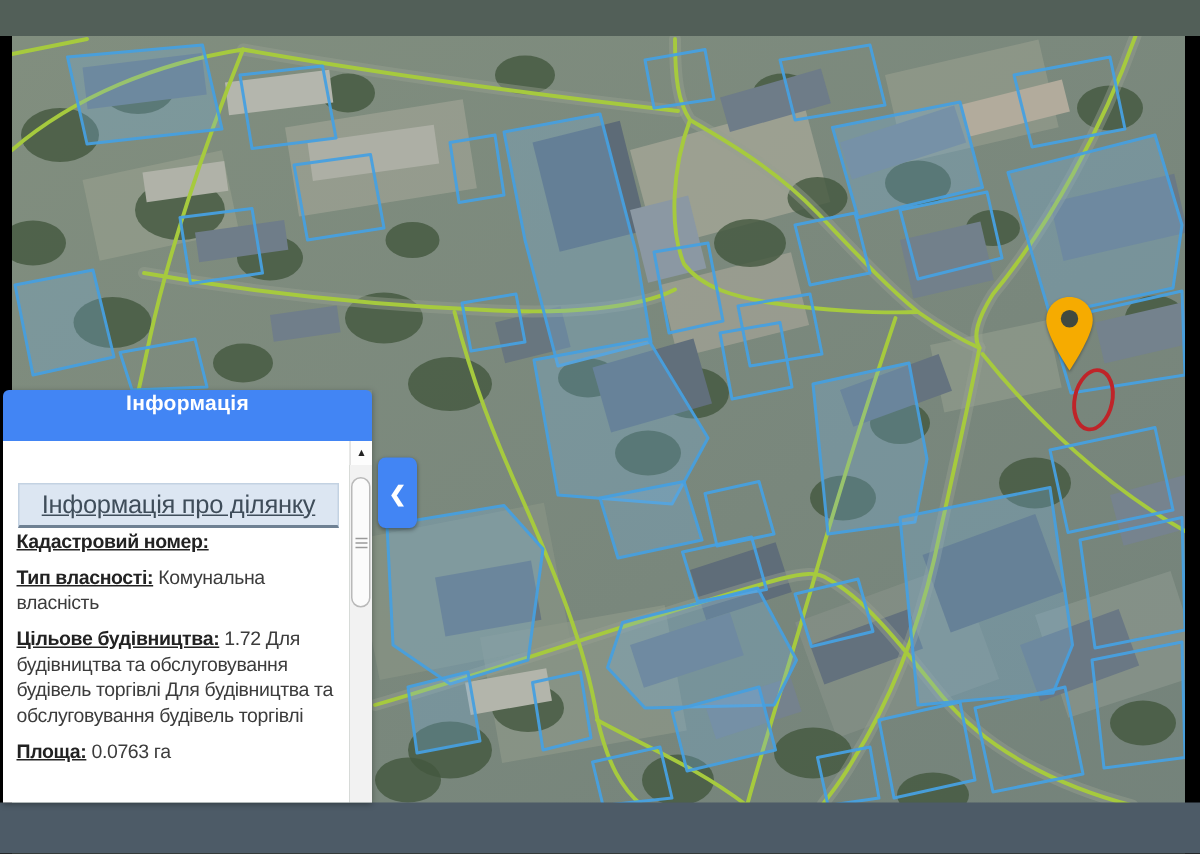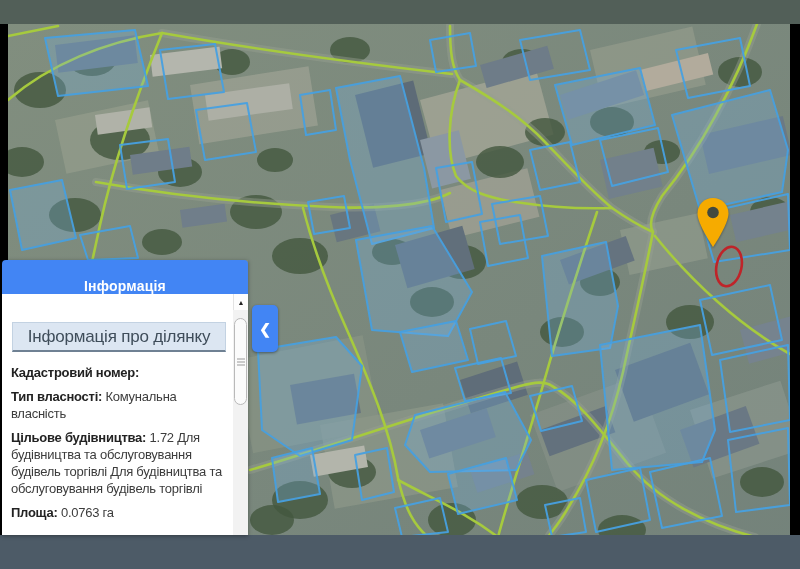--- a/index.html
+++ b/index.html
@@ -28,29 +28,29 @@
 
   .band{position:absolute;left:0;right:0;}
   .band.top{top:0;height:24px;background:var(--band-top);}
   .band.bottom{top:535px;height:34px;background:var(--band-bottom);}
 
   .pin-svg{position:absolute;left:696px;top:197px;width:34px;height:52px;filter:drop-shadow(0 1px 1px rgba(0,0,0,.35));}
   .circle-svg{position:absolute;left:711px;top:243px;width:36px;height:47px;}
 
   .info-panel{position:absolute;left:2px;top:260px;width:246px;height:275px;box-shadow:0 1px 4px rgba(0,0,0,.35);}
   .panel-header{height:34px;background:var(--header-blue);border-radius:4px 4px 0 0;
-    display:flex;align-items:flex-end;justify-content:center;color:#fff;font-size:14px;font-weight:bold;letter-spacing:.2px;}
+    display:flex;align-items:flex-start;justify-content:center;color:#fff;font-size:14px;font-weight:bold;letter-spacing:.2px;}
   .panel-body{position:absolute;top:34px;left:0;right:15px;bottom:0;background:var(--panel-bg);
     padding:11px 6px 0 9px;overflow:hidden;}
-  .panel-title{margin:17px 1px 12px 1px;height:30px;background:var(--panel-title-bg);
+  .panel-title{margin:17px 1px 0 1px;height:30px;background:var(--panel-title-bg);
     border:1px solid #c3d2e2;border-bottom:2px solid var(--panel-title-underline);
     display:flex;align-items:center;justify-content:center;
-    font-size:17px;color:var(--panel-title-text);letter-spacing:-0.2px;white-space:nowrap;}
+    font-size:17px;color:var(--panel-title-text);letter-spacing:-0.2px;white-space:nowrap;text-decoration:underline;}
   .fld{margin:0 0 7px 0;font-size:13px;line-height:17px;color:var(--text-body);letter-spacing:-0.25px;}
-  .fld .lbl{font-weight:bold;color:var(--text-strong);}
+  .fld .lbl{font-weight:bold;color:var(--text-strong);text-decoration:underline;}
   .fld.block .val{display:block;}
 
   .scrollbar{position:absolute;top:34px;right:0;bottom:0;width:15px;background:var(--scroll-track);}
   .scroll-up{position:absolute;top:0;left:0;right:0;height:16px;background:#fdfdfd;border-left:1px solid #e3e3e3;
     display:flex;align-items:center;justify-content:center;font-size:7px;color:#222;cursor:default;}
   .scroll-thumb{position:absolute;top:24px;left:1px;right:1px;height:87px;background:var(--scroll-thumb);
     border:1px solid var(--scroll-border);border-radius:7px;}
   .grip{position:absolute;top:50%;left:50%;transform:translate(-50%,-50%);}
   .grip i{display:block;width:8px;height:1px;background:#9a9a9a;margin:2px 0;}
 

